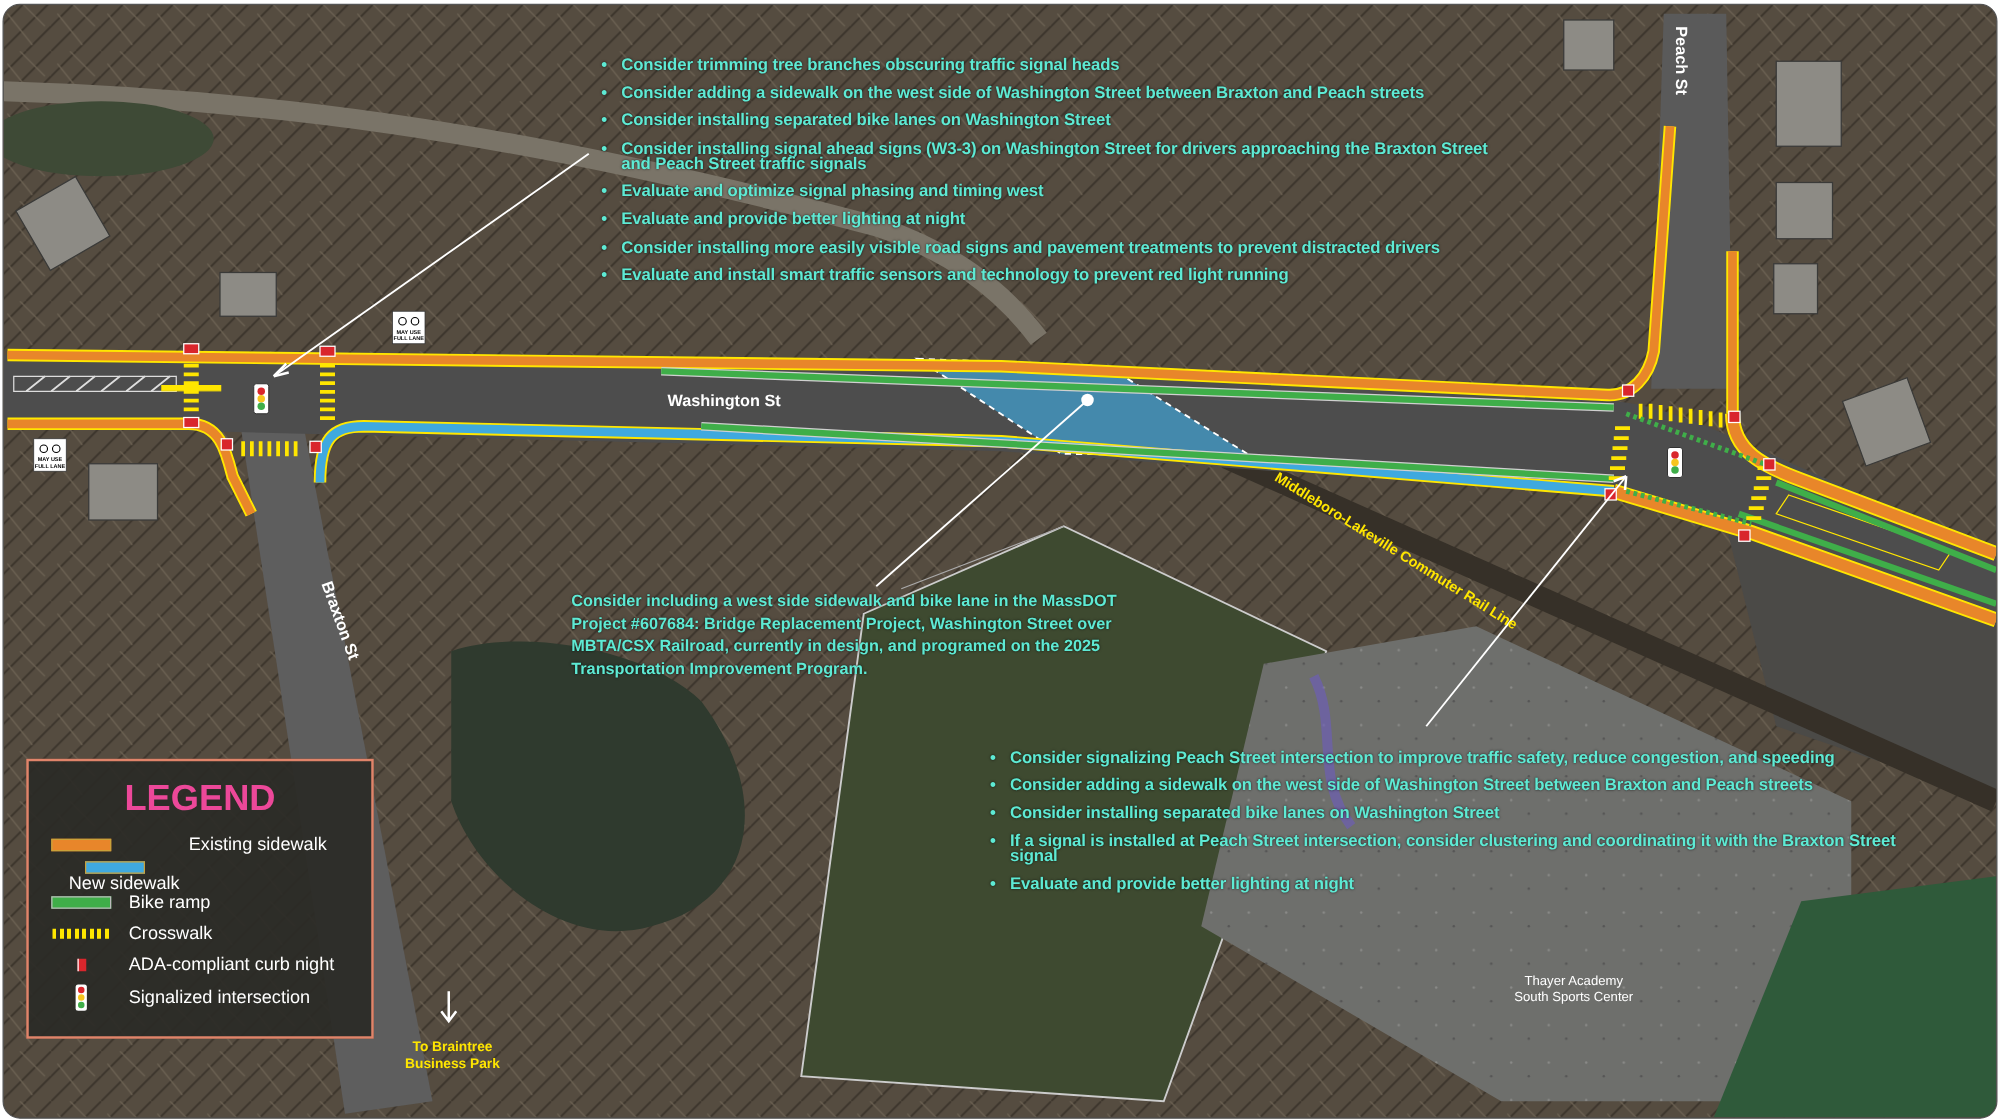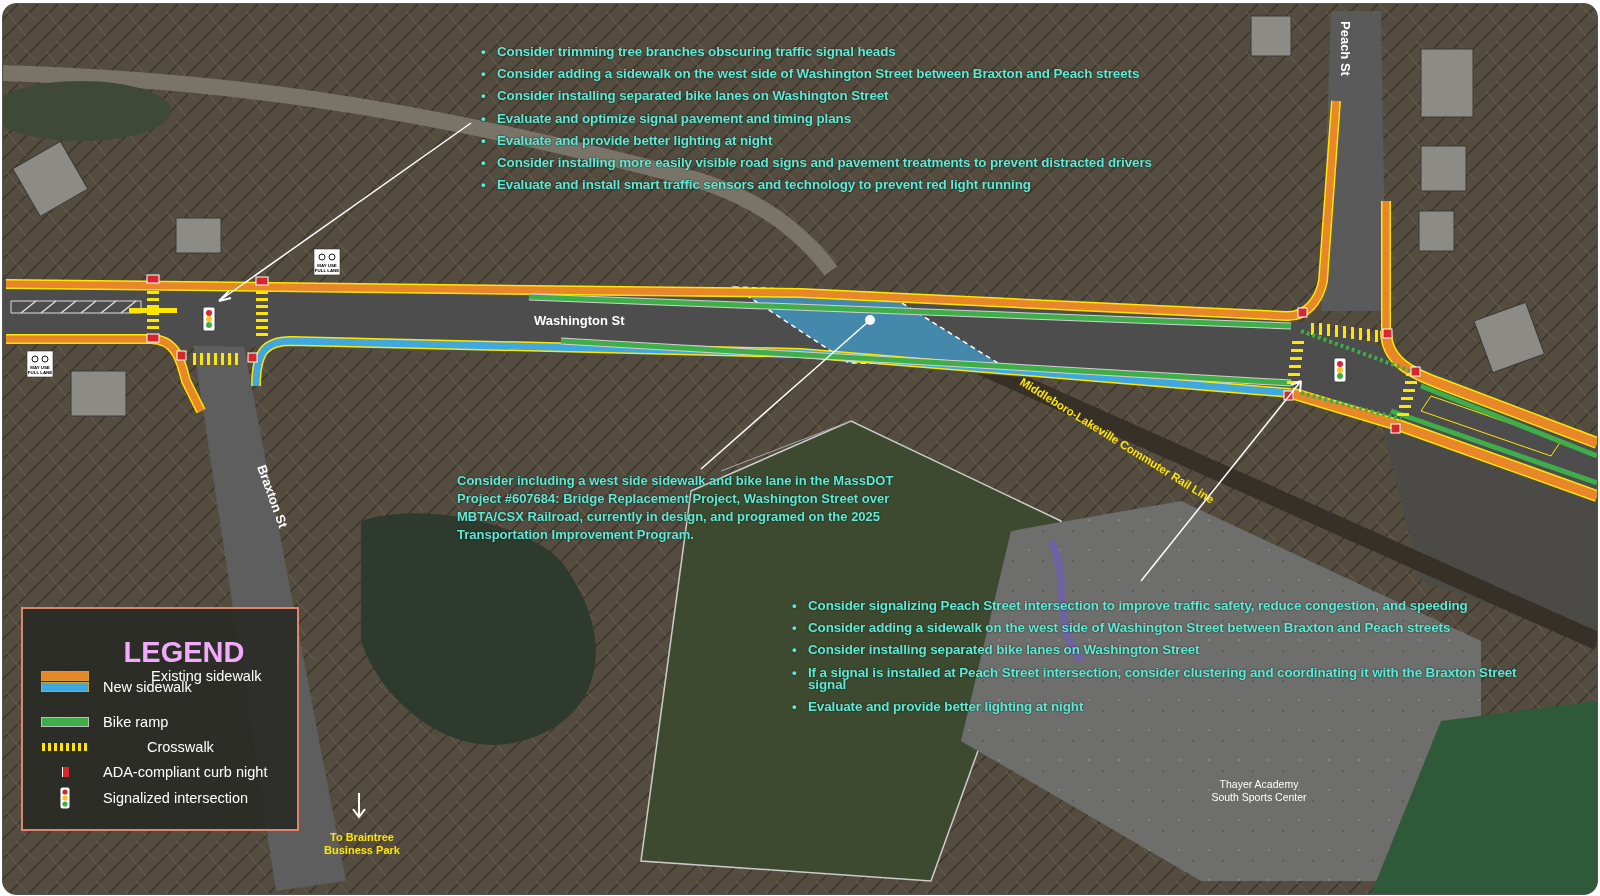--- a/index.html
+++ b/index.html
@@ -5,21 +5,21 @@
   html,body{margin:0;padding:0;background:#fff;}
   body{width:1600px;height:896px;position:relative;overflow:hidden;font-family:"Liberation Sans",sans-serif;}
   .frame{position:absolute;left:2px;top:3px;width:1594px;height:890px;border-radius:14px;overflow:hidden;border:1px solid #555;background:#4a453d;}
   svg.map{position:absolute;left:0;top:0;}
   .txt{position:absolute;color:#5eead4;font-family:"Liberation Sans",sans-serif;text-shadow:0 0 2px rgba(0,0,0,.8);}
   ul.recs{list-style:none;margin:0;padding:0;}
   ul.recs li{position:relative;padding-left:16px;font-size:13.4px;font-weight:bold;line-height:12.5px;margin-bottom:9.7px;letter-spacing:-0.1px;}
   ul.recs li:before{content:"•";position:absolute;left:0;top:0;}
   .callout{font-size:13px;font-weight:bold;line-height:18px;}
   .legend{position:absolute;left:18px;top:603px;width:278px;height:224px;border:2px solid #e0846a;background:rgba(42,42,38,.92);box-sizing:border-box;}
-  .legend h2{margin:13px;position:absolute;left:0;width:100%;top:14px;text-align:center;color:#f0abfc;font-size:29px;font-weight:bold;padding-left:11px;}
+  .legend h2{margin:0;position:absolute;left:0;width:100%;top:14px;text-align:center;color:#ec4899;font-size:29px;font-weight:bold;}
   .lg-row{position:absolute;left:18px;height:20px;display:flex;align-items:center;}
   .lg-sym{width:48px;height:20px;display:flex;align-items:center;justify-content:center;}
   .lg-label{margin-left:14px;color:#fff;font-size:14.5px;}
 </style>
 </head>
 <body>
 
 <div class="frame">
   <svg class="map" width="1594" height="890" viewBox="2 3 1594 890">
     <defs>
@@ -218,21 +218,22 @@
     <text x="1258" y="800" fill="#fff" font-size="10.5" text-anchor="middle" font-family="Liberation Sans, sans-serif">South Sports Center</text>
     <text x="361" y="840" fill="#ffe600" font-size="11" font-weight="bold" text-anchor="middle" font-family="Liberation Sans, sans-serif">To Braintree</text>
     <text x="361" y="853" fill="#ffe600" font-size="11" font-weight="bold" text-anchor="middle" font-family="Liberation Sans, sans-serif">Business Park</text>
   </svg>
 
   <div class="txt" style="left:478px;top:42px;width:720px;">
     <ul class="recs">
       <li>Consider trimming tree branches obscuring traffic signal heads</li>
       <li>Consider adding a sidewalk on the west side of Washington Street between Braxton and Peach streets</li>
       <li>Consider installing separated bike lanes on Washington Street</li>
-      <li>Evaluate and optimize signal pavement and timing plans</li>
+      <li>Consider installing signal ahead signs (W3-3) on Washington Street for drivers approaching the Braxton Street and Peach Street traffic signals</li>
+      <li>Evaluate and optimize signal phasing and timing west</li>
       <li>Evaluate and provide better lighting at night</li>
       <li>Consider installing more easily visible road signs and pavement treatments to prevent distracted drivers</li>
       <li>Evaluate and install smart traffic sensors and technology to prevent red light running</li>
     </ul>
   </div>
 
   <div class="txt callout" style="left:454px;top:468px;width:480px;">Consider including a west side sidewalk and bike lane in the MassDOT Project #607684: Bridge Replacement Project, Washington Street over MBTA/CSX Railroad, currently in design, and programed on the 2025 Transportation Improvement Program.</div>
 
   <div class="txt" style="left:789px;top:596px;width:730px;">
     <ul class="recs">
@@ -245,33 +246,33 @@
   </div>
 
   <div class="legend">
     <h2>LEGEND</h2>
     <div class="lg-row" style="top:57px;gap:48px;">
       <div class="lg-sym">
           <div style="width:46px;height:8px;background:#e8862a;border:1px solid #c9a13a;"></div>
         </div>
       <span class="lg-label">Existing sidewalk</span>
     </div>
-    <div class="lg-row" style="top:68px;">
+    <div class="lg-row" style="top:80px;flex-direction:column;">
       <div class="lg-sym">
           <div style="width:46px;height:8px;background:#3fa9df;border:1px solid #c9a13a;"></div>
         </div>
       <span class="lg-label">New sidewalk</span>
     </div>
     <div class="lg-row" style="top:103px;">
       <div class="lg-sym">
           <div style="width:46px;height:8px;background:#3fae49;border:1px solid #bbb;"></div>
         </div>
       <span class="lg-label">Bike ramp</span>
     </div>
-    <div class="lg-row" style="top:128px;gap:44px;">
+    <div class="lg-row" style="top:128px;">
       <div class="lg-sym">
           <div style="width:46px;height:8px;background:repeating-linear-gradient(90deg,#ffe600 0 3px,transparent 3px 6px);"></div>
         </div>
       <span class="lg-label">Crosswalk</span>
     </div>
     <div class="lg-row" style="top:153px;">
       <div class="lg-sym">
           <div style="width:6px;height:10px;background:#d9262c;border-left:1px solid #fff;"></div>
         </div>
       <span class="lg-label">ADA-compliant curb night</span>

